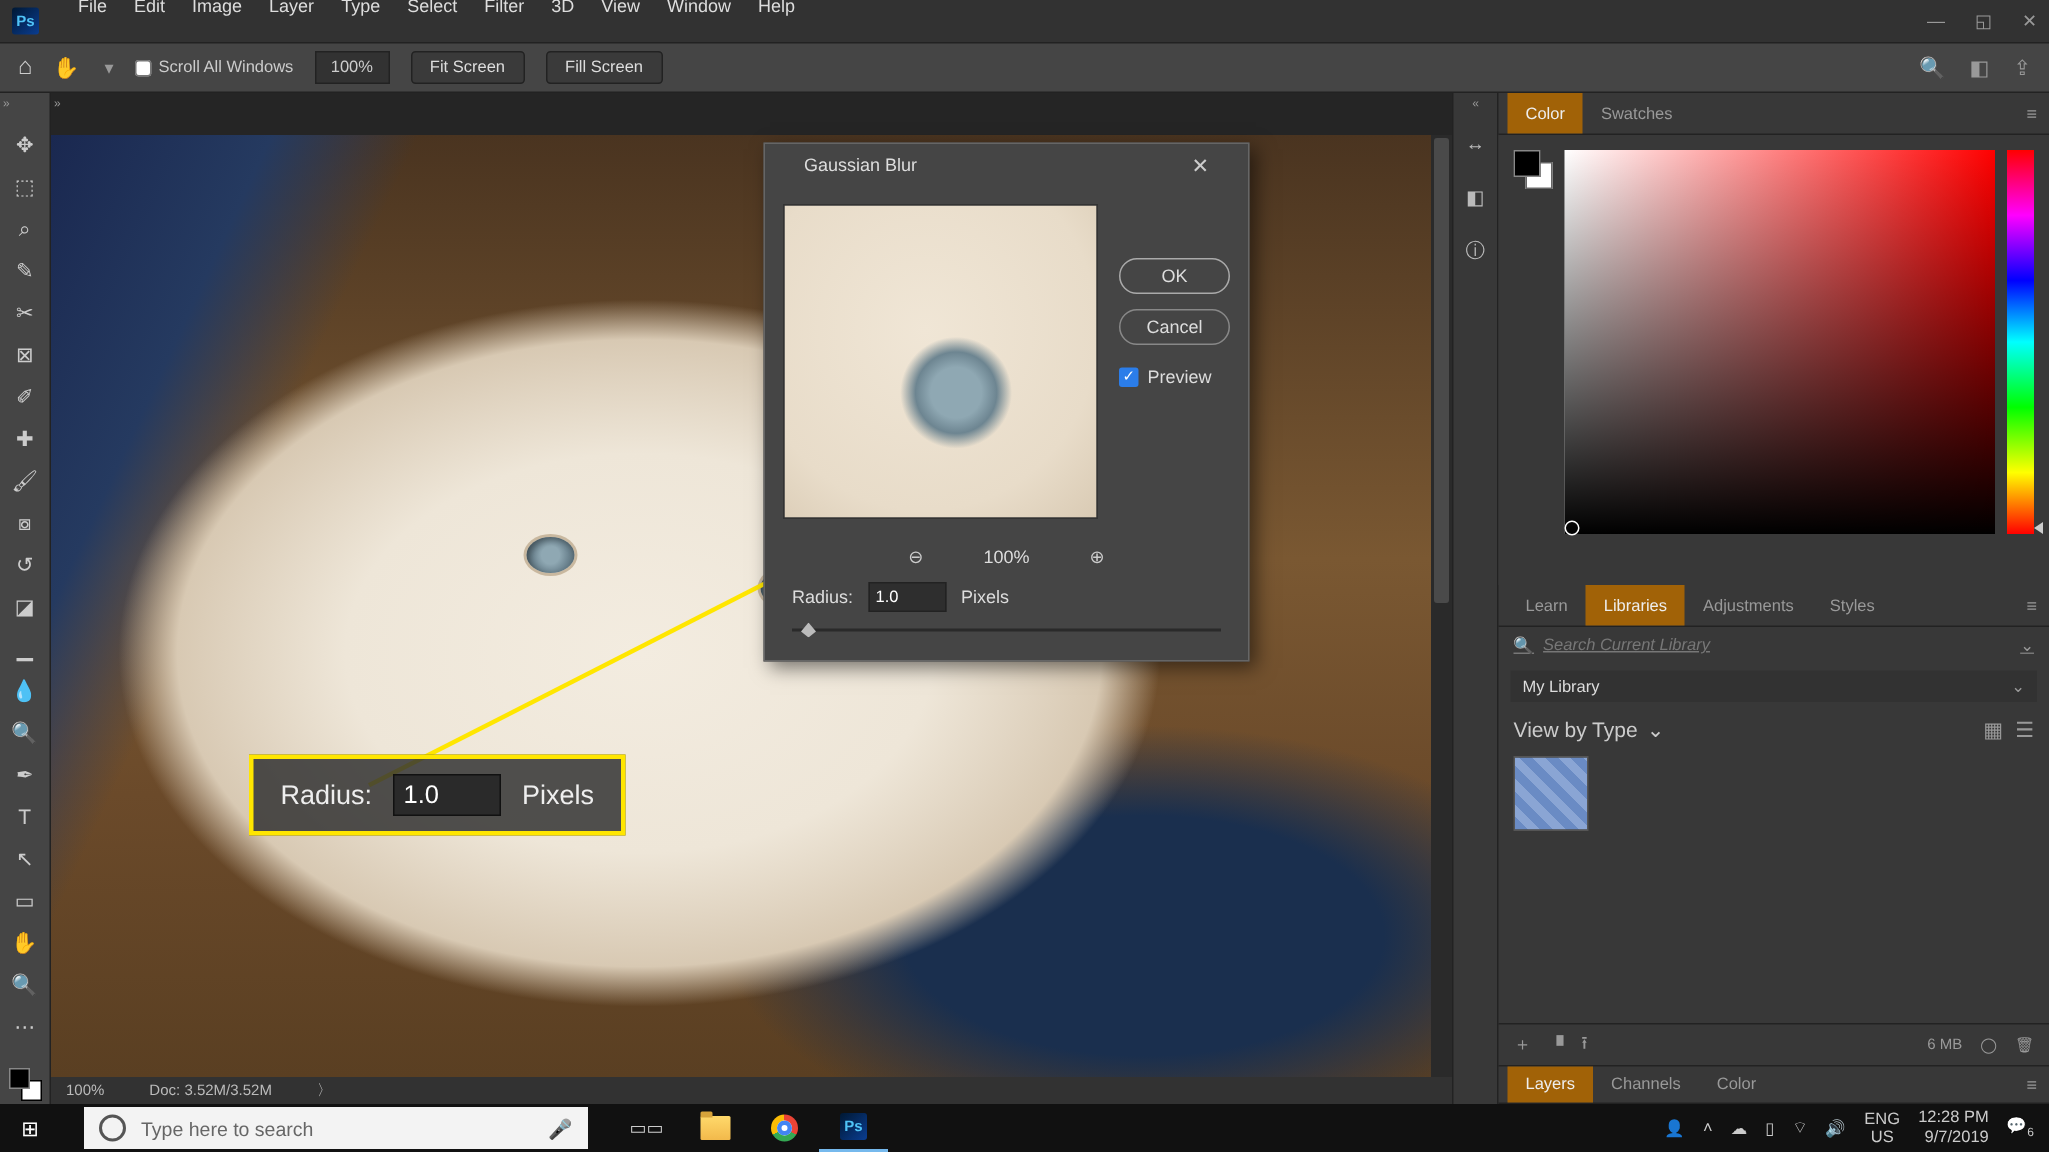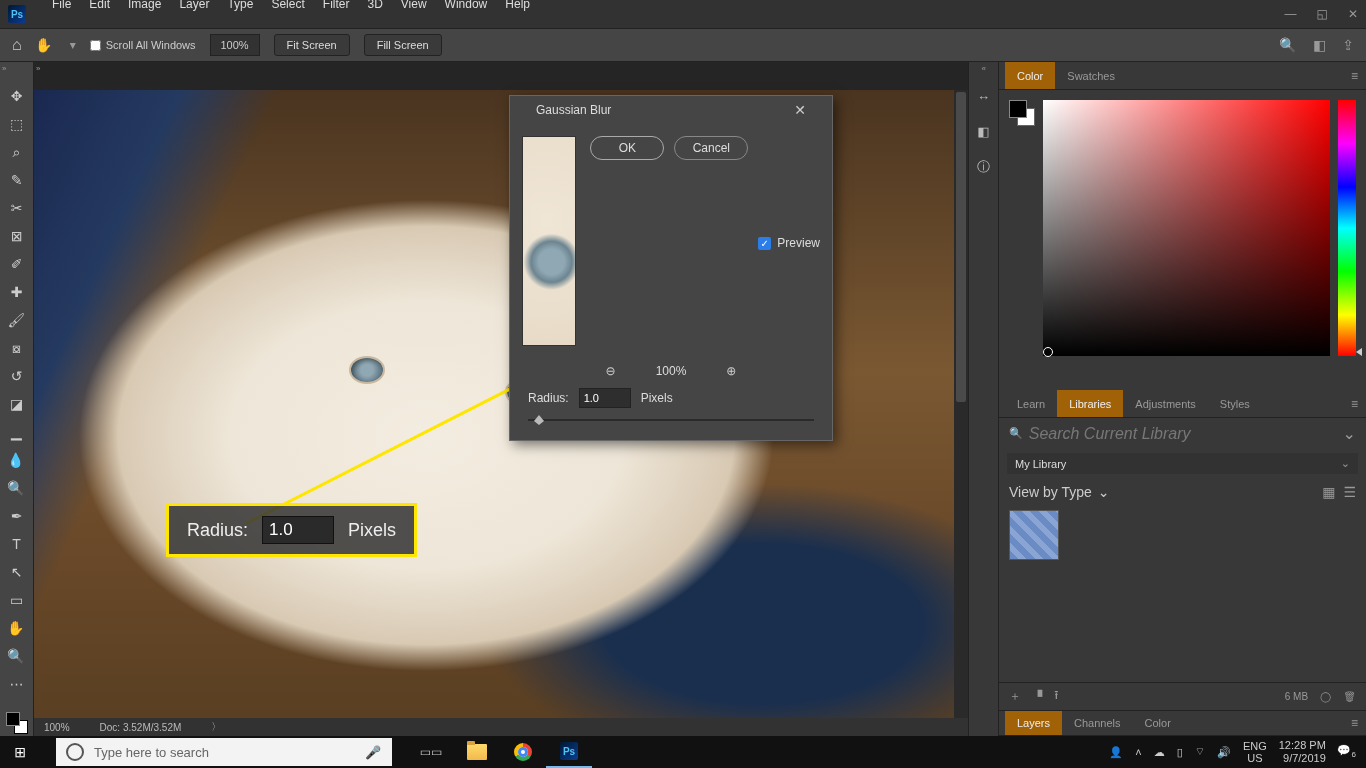--- a/index.html
+++ b/index.html
@@ -66,21 +66,21 @@
 
 .dialog { position: absolute; background: #454545; border: 1px solid #666; box-shadow: 4px 4px 12px rgba(0,0,0,0.5); }
 .dlg-title { height: 28px; background: #454545; display: flex; align-items: center; padding: 0 26px; font-size: 12px; color: #ddd; }
 .dlg-title .close { margin-left: auto; color: #ccc; cursor: pointer; font-size: 14px; }
 .dlg-body { display: flex; padding: 12px; gap: 14px; }
 .dlg-preview { width: 210px; height: 210px; background:
   radial-gradient(circle at 55% 60%, #8fa8b3 0%, #8fa8b3 10%, #6d8591 16%, rgba(0,0,0,0) 22%),
   radial-gradient(ellipse 230px 240px at 45% 40%, #f0e6d6 0%, #e8dcc9 50%, #d4c4ac 80%, #b9a88b 100%);
   border: 1px solid #333;
 }
-.dlg-buttons { display: flex; flex-direction: row; gap: 10px; }
+.dlg-buttons { display: flex; flex-direction: column; gap: 10px; margin-top: 36px; }
 .dlg-btn { width: 74px; height: 24px; border: 1px solid #888; border-radius: 14px; background: transparent; color: #ddd; font-size: 12px; cursor: pointer; display: flex; align-items: center; justify-content: center; }
 .dlg-btn.primary { border-color: #aaa; }
 .dlg-check { display: flex; align-items: center; gap: 6px; margin-top: 4px; font-size: 12px; color: #ddd; }
 .dlg-check .cb { width: 13px; height: 13px; background: #2b7de9; border-radius: 2px; display: flex; align-items: center; justify-content: center; color: #fff; font-size: 10px; }
 .dlg-zoomrow { display: flex; justify-content: center; gap: 40px; font-size: 12px; color: #ddd; padding: 6px 0 4px; }
 .dlg-zoomrow .z { cursor: pointer; color:#ccc; }
 .dlg-radius { display: flex; align-items: center; gap: 10px; padding: 6px 18px 4px; font-size: 12px; color: #ddd; }
 .dlg-radius .inp { width: 52px; height: 20px; background: #2e2e2e; border: 1px solid #222; color: #fff; padding: 0 4px; display: flex; align-items: center; font-size: 11px; }
 .dlg-slider { margin: 2px 18px 14px; height: 12px; position: relative; }
 .dlg-slider .track { position: absolute; left: 0; right: 0; top: 5px; height: 2px; background: #2a2a2a; }
@@ -105,21 +105,21 @@
 .color-field { flex: 1; height: 256px; background:
   linear-gradient(to top, #000 0%, rgba(0,0,0,0) 100%),
   linear-gradient(to right, #fff 0%, #ff0000 100%);
   position: relative;
 }
 .color-field::after { content:''; position:absolute; left:0; bottom:-1px; width:8px; height:8px; border:1px solid #fff; border-radius:50%; }
 .hue-strip { width: 18px; height: 256px; background: linear-gradient(to bottom, #ff0000 0%, #ff00ff 17%, #0000ff 34%, #00ffff 50%, #00ff00 67%, #ffff00 84%, #ff0000 100%); position: relative; }
 .hue-strip .marker { position:absolute; right:-6px; bottom:0; width:0; height:0; border-top:4px solid transparent; border-bottom:4px solid transparent; border-right:6px solid #ccc; }
 
 .libpanel { flex: 1; display: flex; flex-direction: column; }
-.lib-search { padding: 6px 10px; display: flex; align-items: center; gap: 6px; color: #777; font-size: 16px; font-style: italic; }
+.lib-search { padding: 6px 10px; display: flex; gap: 6px; color: #777; font-size: 11px; font-style: italic; text-decoration: underline; }
 .lib-search::before { content: '🔍'; font-style: normal; font-size: 11px; }
 .lib-search .chev { margin-left:auto; font-style:normal; color:#999; }
 .lib-select { margin: 4px 8px; padding: 4px 8px; background: #323232; display: flex; align-items: center; font-size: 11px; color: #ddd; }
 .lib-select .chev { margin-left: auto; color: #999; }
 .lib-view { padding: 6px 10px; font-size: 14px; color: #ccc; display: flex; align-items: center; gap: 6px; }
 .lib-view .vicons { margin-left:auto; display:flex; gap:8px; color:#999; }
 .lib-section { padding: 4px 10px; font-size: 11px; color: #ccc; }
 .lib-thumb { width: 50px; height: 50px; margin: 4px 10px; background:
   repeating-linear-gradient(45deg, #6a8bc4 0 6px, #8aa5d4 6px 12px); border: 1px solid #555; }
 .lib-footer { margin-top: auto; height: 28px; border-top: 1px solid #222; display: flex; align-items: center; padding: 0 10px; gap: 12px; color: #999; font-size: 12px; }

